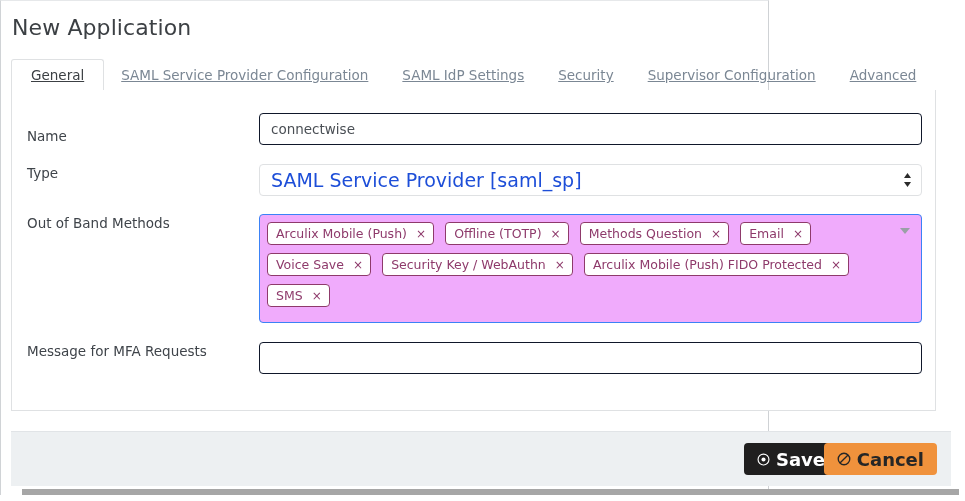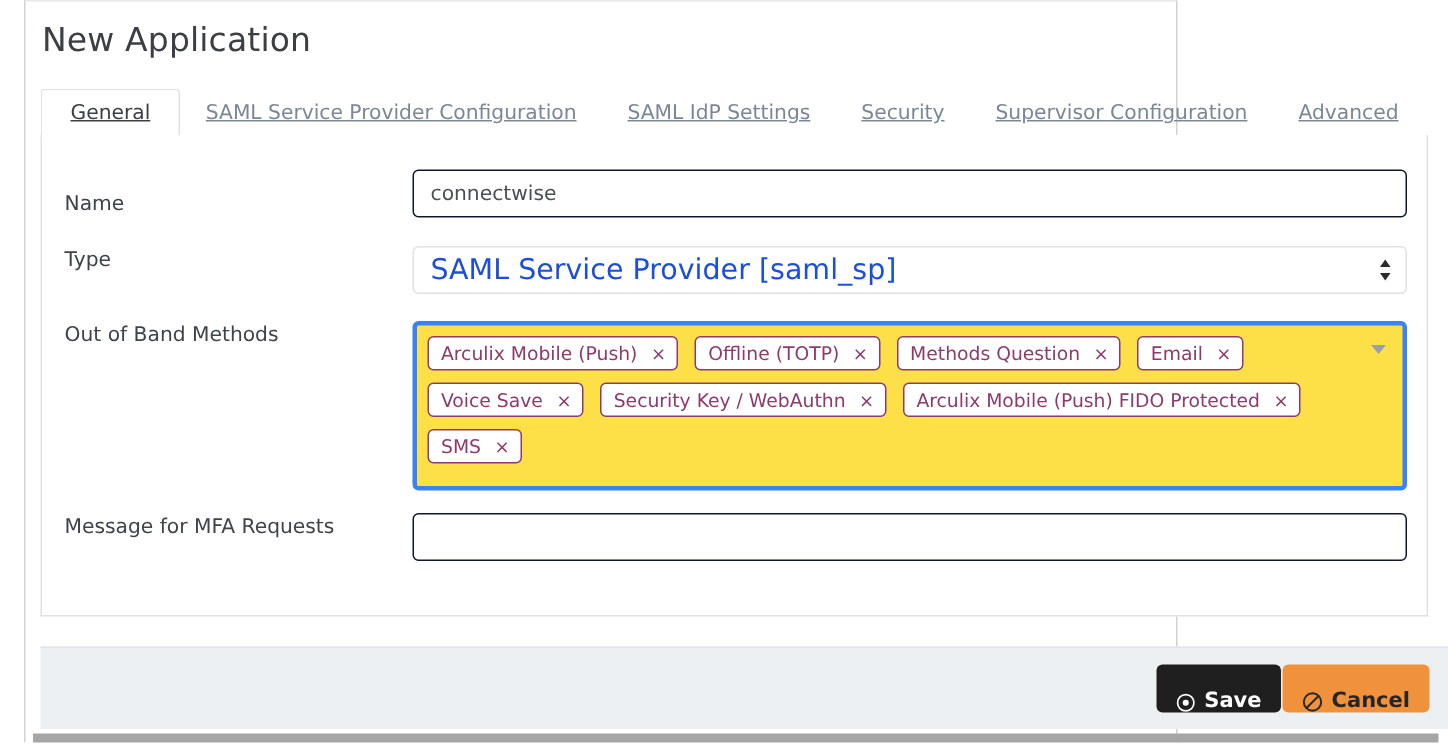--- a/index.html
+++ b/index.html
@@ -12,21 +12,21 @@
     overflow: hidden;
     background: #ffffff;
     font-family: "DejaVu Sans", sans-serif;
     font-size: 13px;
     color: #34393e;
   }
 
   
   .window {
     position: absolute;
-    left: 16px; top: 0;
+    left: 0; top: 0;
     width: 769px;
     height: 495px;
     background: #ffffff;
     border-left: 1px solid #d0d3d6;
     border-top: 1px solid #e6e8ea;
     border-right: 1px solid #cfd2d5;
     box-sizing: border-box;
   }
   .window-shadow-b {
     position: absolute;
@@ -162,23 +162,23 @@
     height: 16px;
     pointer-events: none;
   }
 
   
   .tagbox {
     position: relative;
     width: 100%;
     min-height: 88px;
     box-sizing: border-box;
-    border: 3px solid #3b82f6;
-    border-radius: 4px;
-    background: #fde047;
+    border: 1px solid #3b82f6;
+    border-radius: 4px;
+    background: #f0abfc;
     padding: 7px 34px 7px 7px;
   }
   .tag {
     display: inline-flex;
     align-items: center;
     height: 21px;
     border: 1px solid #8e3a6b;
     border-radius: 4px;
     background: #ffffff;
     color: #8e3a6b;
@@ -218,24 +218,24 @@
     height: 55px;
     background: #edf0f2;
     border-top: 1px solid #e1e4e7;
     box-sizing: border-box;
   }
   .btn {
     position: absolute;
     top: 11px;
     height: 32px;
     display: inline-flex;
-    align-items: flex-end;
+    align-items: center;
     gap: 6px;
     border-radius: 4px;
-    font-size: 14px;
+    font-size: 18px;
     font-weight: 700;
     padding: 0 13px;
     box-sizing: border-box;
     cursor: pointer;
     border: none;
     font-family: "DejaVu Sans", sans-serif;
     white-space: nowrap;
   }
   .btn-save {
     right: 113px;

